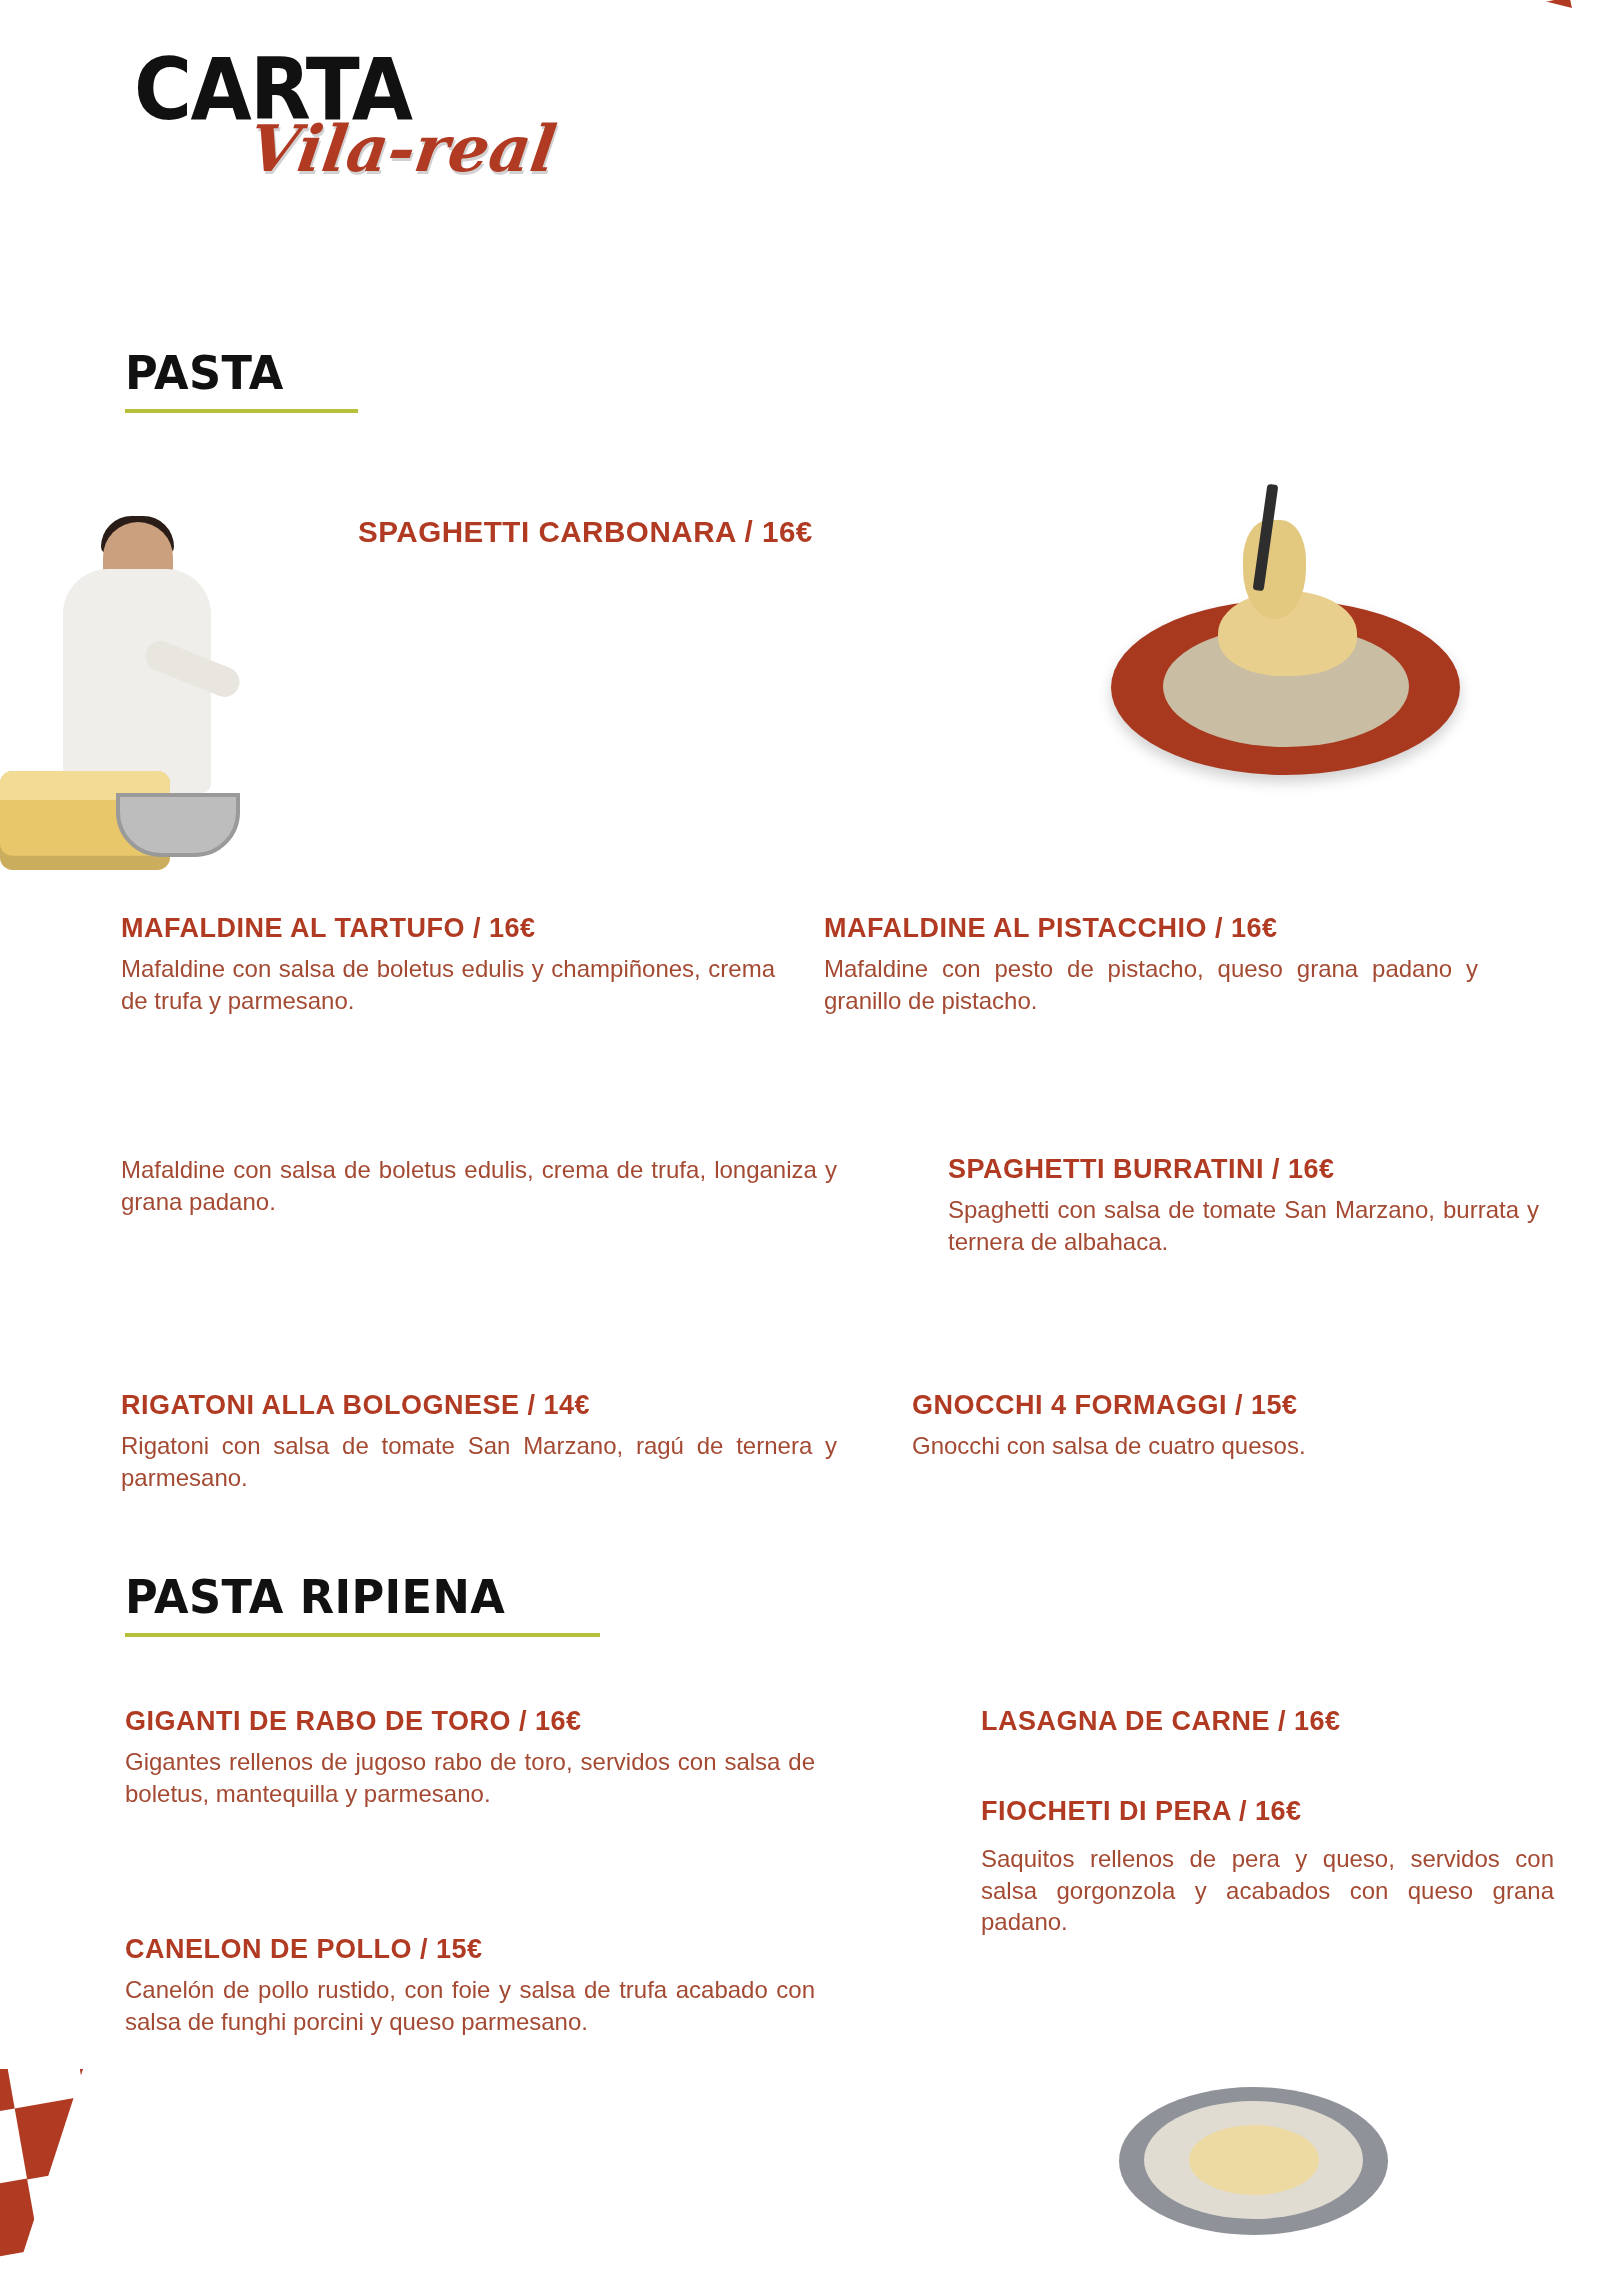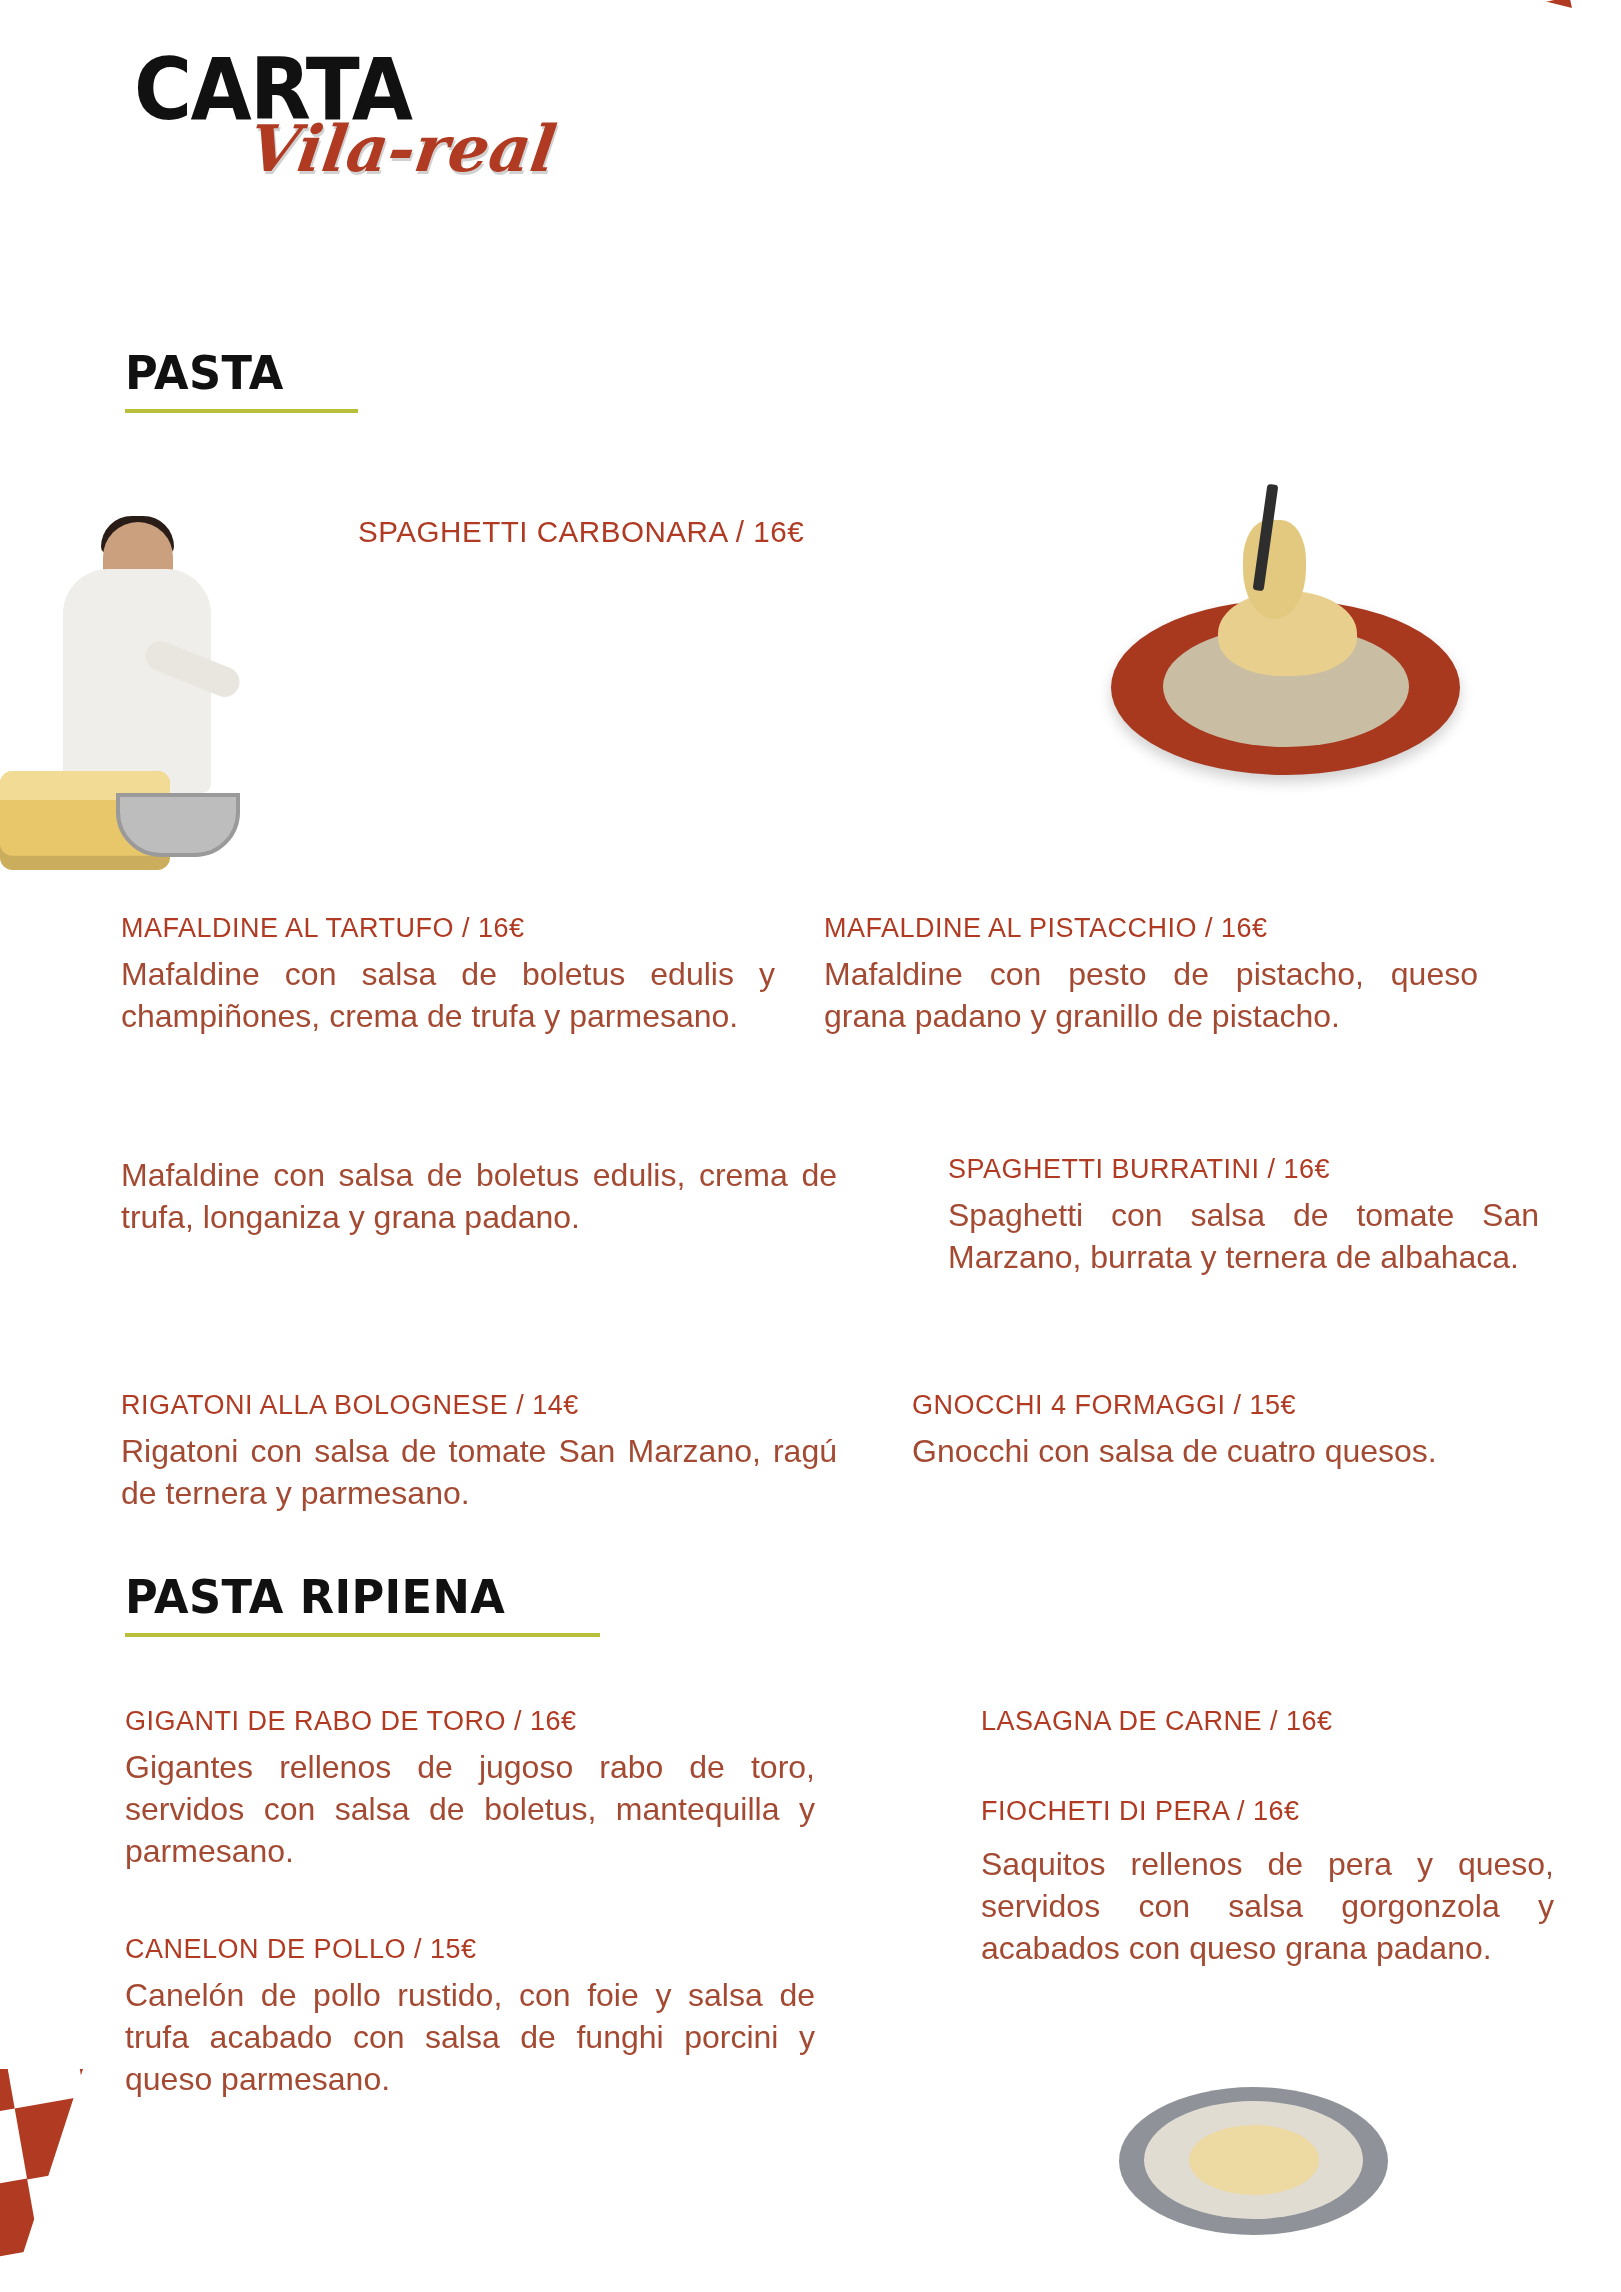--- a/index.html
+++ b/index.html
@@ -105,29 +105,29 @@
   }
   .section-rule {
     height: 3.6px;
     background: #b8bf3a;
     margin-top: 9px;
   }
 
   
   .item-name {
     font-family: "Liberation Sans", sans-serif;
-    font-weight: normal;
+    font-weight: bold;
     font-size: 27px;
     color: #b03a22;
     letter-spacing: 0.5px;
     margin: 0 0 9px 0;
   }
   .item-desc {
     font-family: "Liberation Sans", sans-serif;
-    font-size: 32px;
+    font-size: 24px;
     line-height: 1.32;
     color: #a44a33;
     text-align: justify;
     margin: 0;
   }
 
   .block { position: absolute; }
 
   
   .photo-chef {

